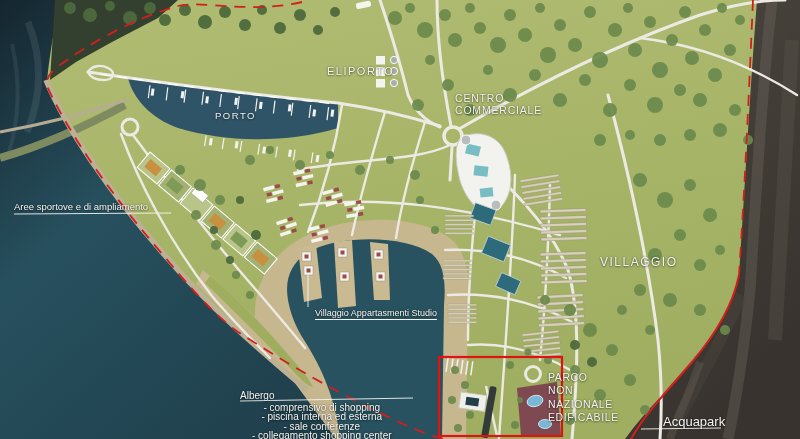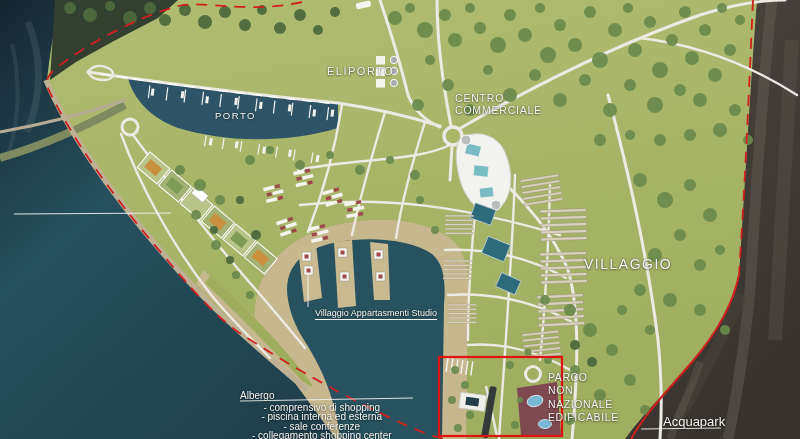--- a/index.html
+++ b/index.html
@@ -379,28 +379,29 @@
     <line x1="641" y1="429" x2="721" y2="428"></line>
   </g>
 </svg>
 
 <div class="lbl caps" style="left:327px;top:65px;font-size:11px;">ELIPORTO</div>
 <div class="lbl caps" style="left:215px;top:111px;font-size:9.5px;">PORTO</div>
 <div class="lbl center" style="left:455px;top:92px;width:100px;font-size:10.5px;letter-spacing:0.8px;">
   <div>CENTRO</div>
   <div>COMMERCIALE</div>
 </div>
-<div class="lbl caps" style="left:584px;top:256px;font-size:14px;">VILLAGGIO</div>
+<div class="lbl caps" style="left:600px;top:256px;font-size:12px;">VILLAGGIO</div>
 <div class="lbl center" style="left:548px;top:371px;width:120px;font-size:10.5px;line-height:13.4px;letter-spacing:0.6px;">
   <div>PARCO</div>
   <div>NON</div>
   <div>NAZIONALE</div>
   <div>EDIFICABILE</div>
 </div>
 <div class="lbl" style="left:663px;top:415px;font-size:13px;">Acquapark</div>
+<div class="lbl" style="left:14px;top:202px;font-size:9.5px;">Aree sportove e di ampliamento</div>
 <div class="lbl underlined" style="left:315px;top:308px;font-size:9px;">Villaggio Appartasmenti Studio</div>
 <div class="lbl" style="left:240px;top:390px;font-size:10px;">Albergo</div>
 <div class="lbl alist" style="left:252px;top:403px;">
   <div>- comprensivo di shopping</div>
   <div>- piscina interna ed esterna</div>
   <div>- sale conferenze</div>
   <div>- collegamento shopping center</div>
 </div>
 </div>
 

